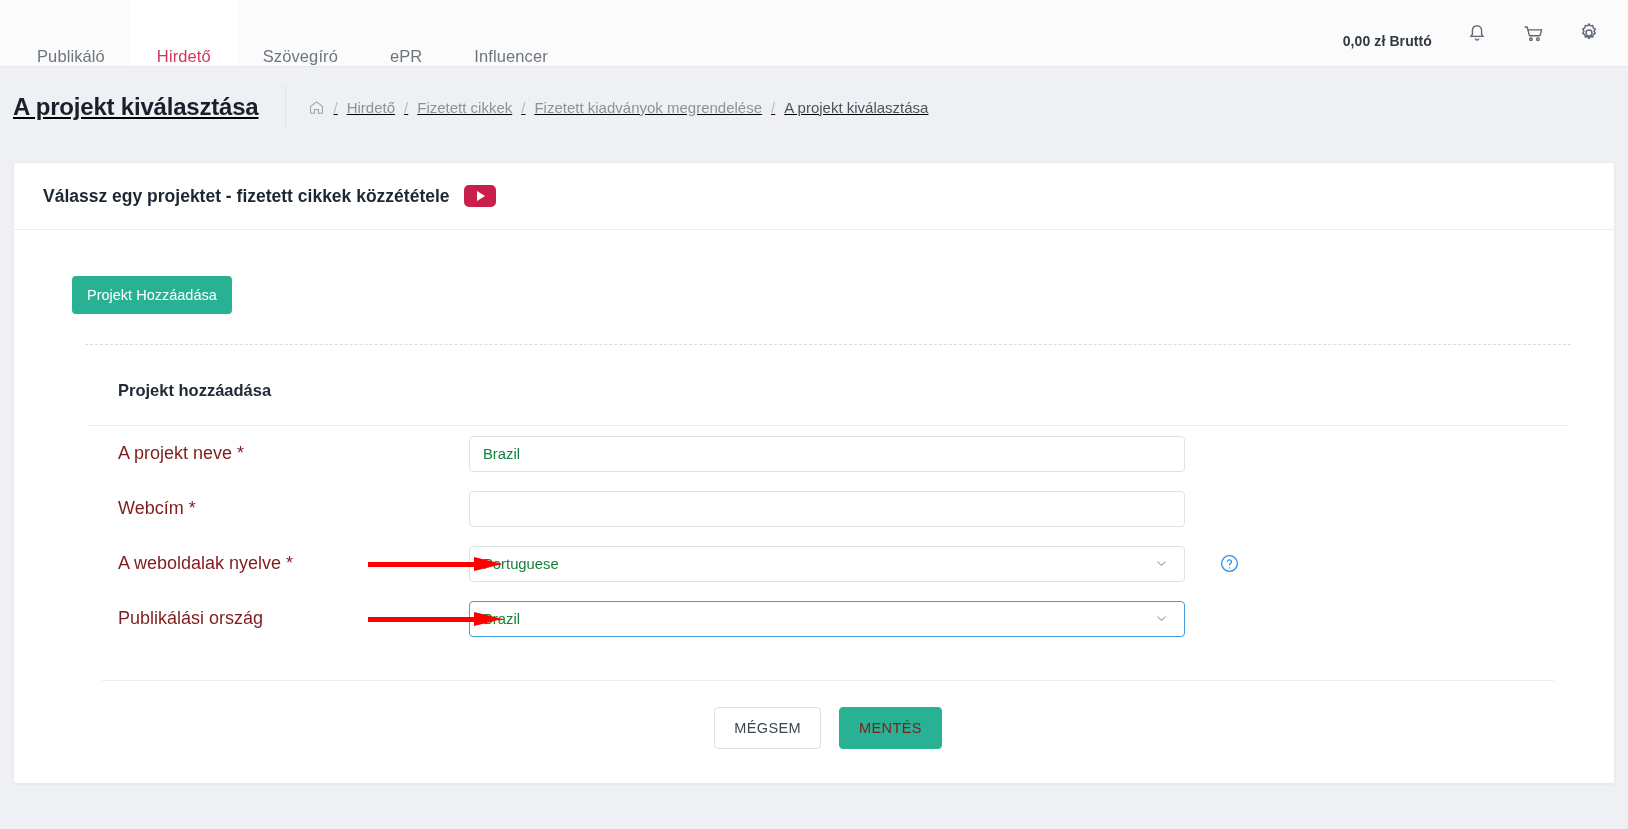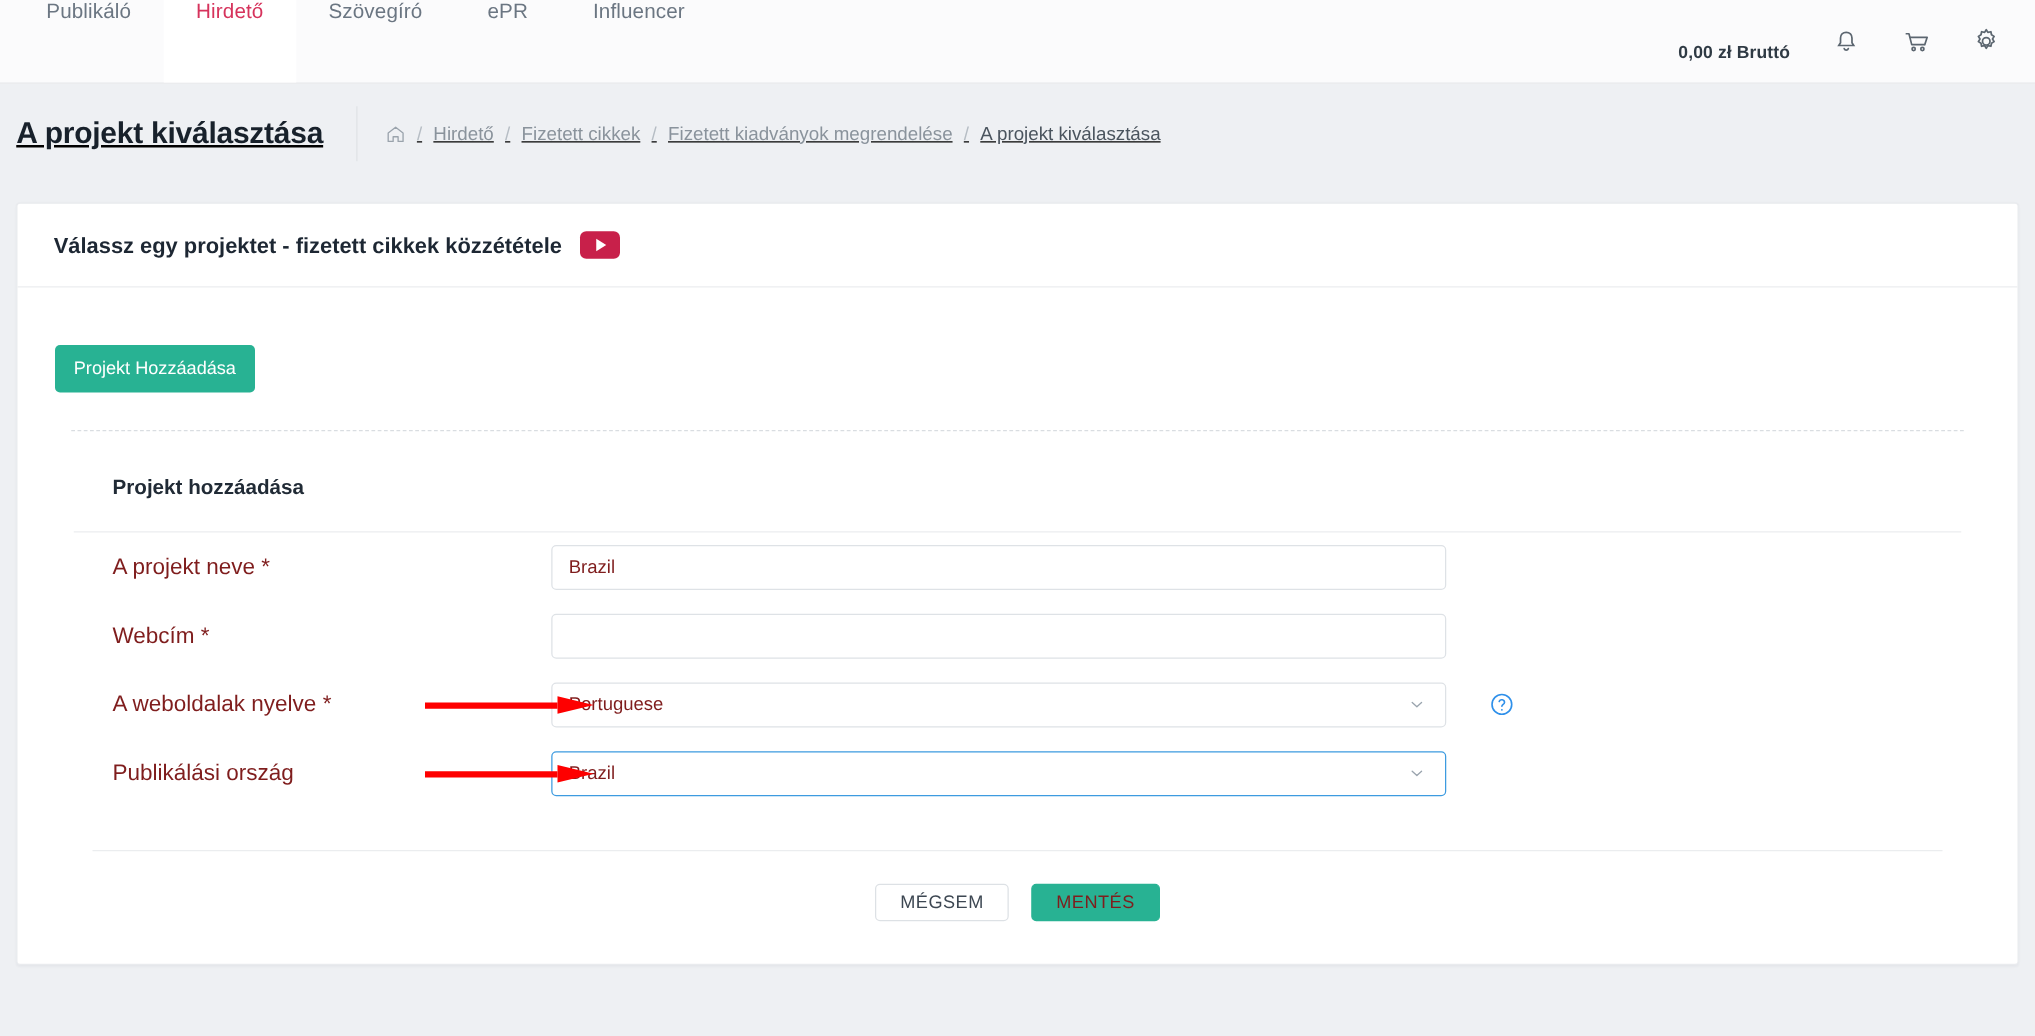--- a/index.html
+++ b/index.html
@@ -15,21 +15,21 @@
   .topnav {
     height: 67px;
     background: #fbfbfc;
     border-bottom: 1px solid #e6e8ea;
     display: flex;
     align-items: stretch;
     position: relative;
   }
   .nav-tabs { display: flex; align-items: stretch; padding-left: 11px; }
   .nav-tab {
-    display: flex; align-items: flex-start;
+    display: flex; align-items: flex-end;
     padding: 0 26px;
     font-size: 16.5px;
     color: #6b7682;
     letter-spacing: .1px;
     cursor: pointer;
     background: transparent;
   }
   .nav-tab.active {
     color: #d6335c;
     background: #ffffff;
@@ -121,21 +121,21 @@
     border-left: 8px solid #fff;
     border-top: 5px solid transparent;
     border-bottom: 5px solid transparent;
     margin-left: 2px;
   }
   .card-head-rule {
     height: 1px; background: #ebedef;
     margin: 0;
   }
 
-  .card-body { padding: 46px 30px 0 30px; }
+  .card-body { padding: 46px 30px 0 30px; margin-left: 28px; }
 
   .btn-add {
     display: inline-flex; align-items: center; justify-content: center;
     height: 38px;
     padding: 0 15px;
     background: #28b293;
     color: #fff;
     font-size: 14.5px;
     border: none;
     border-radius: 4px;
@@ -177,21 +177,21 @@
   .fld {
     width: 716px;
     height: 36px;
     border: 1px solid #dee2e6;
     border-radius: 4px;
     background: #fff;
     display: flex;
     align-items: center;
     padding: 16px 13px;
     font-size: 14.8px;
-    color: #7f1d1d;
+    color: #15803d;
     cursor: text;
     flex: none;
   }
   .fld.select { cursor: pointer; justify-content: space-between; }
   .fld.focused { border: 1px solid #3d9be0; }
   .chev {
     color: #9aa4ae;
     display: flex; align-items: center;
     margin-right: 2px;
   }
@@ -229,21 +229,21 @@
     height: 1px; background: #ebedef;
     margin: 34px 15px 0 15px;
   }
   .actions {
     display: flex;
     justify-content: center;
     gap: 18px;
     padding: 26px 0 34px 0;
   }
   .btn {
-    height: 30px;
+    height: 42px;
     min-width: 86px;
     padding: 0 19px;
     border-radius: 4px;
     font-size: 14.5px;
     letter-spacing: .4px;
     cursor: pointer;
     font-family: inherit;
     display: inline-flex; align-items: center; justify-content: center;
   }
   .btn-cancel {

